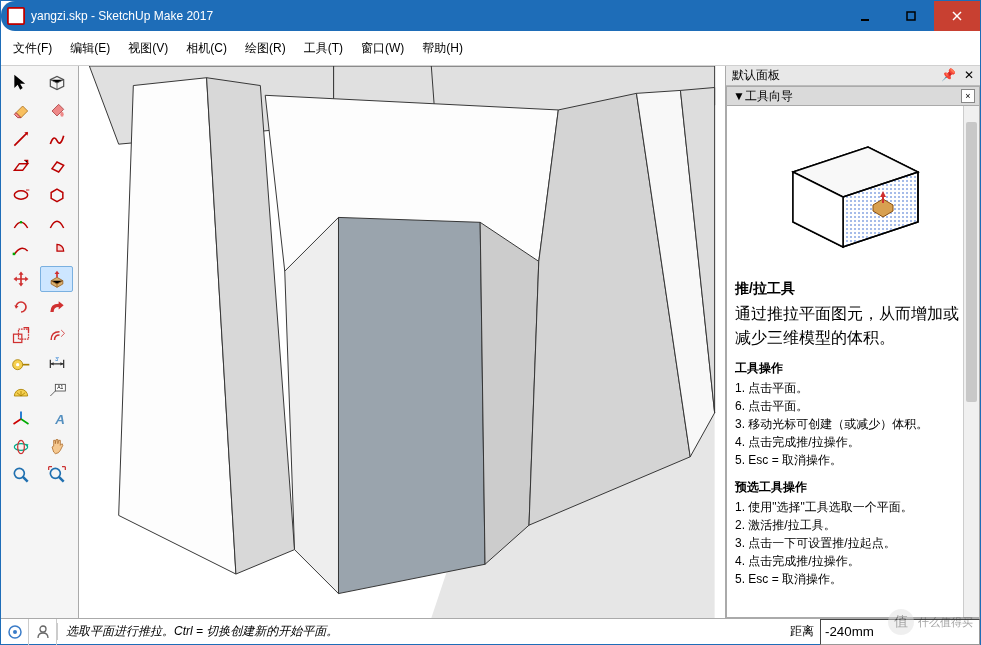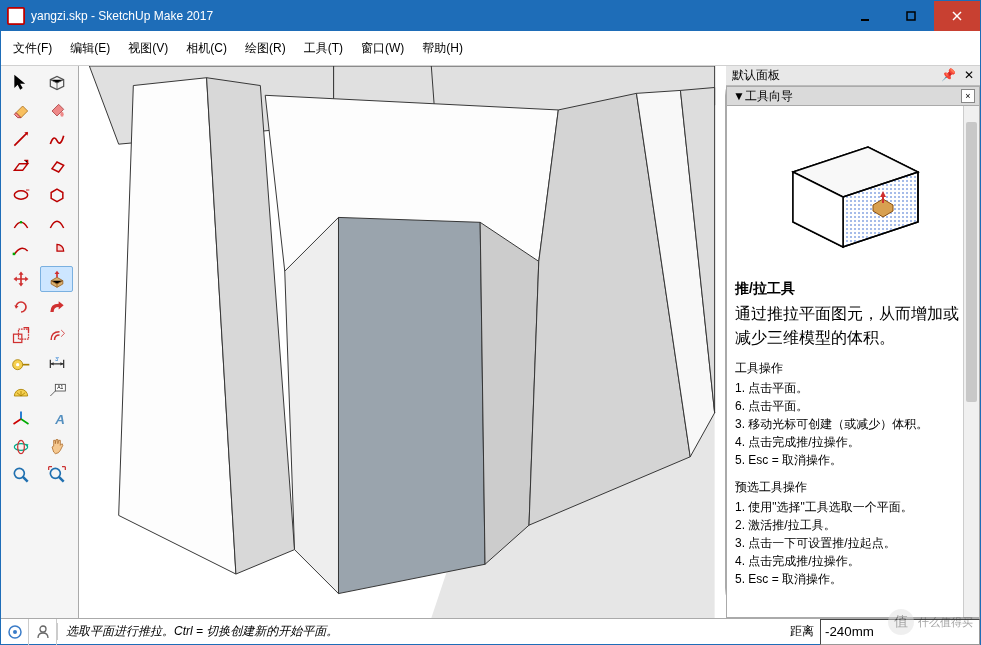--- a/index.html
+++ b/index.html
@@ -1,52 +1,52 @@
 <!DOCTYPE html>
 <html><head>
 <meta charset="utf-8">
 <style>
 * { margin: 0; padding: 0; box-sizing: border-box; font-family: "Microsoft YaHei", SimSun, Arial, sans-serif; }
 body { width: 981px; height: 645px; overflow: hidden; background: #fff; }
 
 .window { width: 981px; height: 645px; border: 1px solid #1e6db8; display: flex; flex-direction: column; }
 
-.titlebar { height: 30px; background: #1e6db8; color: #fff; display: flex; align-items: center; font-size: 12px; }
+.titlebar { height: 30px; background: #1e6db8; color: #fff; display: flex; align-items: center; font-size: 12px; border-radius: 14px; }
 .titlebar .icon { width: 18px; height: 18px; margin: 0 6px; background: #b00; border-radius: 2px; display: flex; align-items: center; justify-content: center; }
 .titlebar .title { flex: 1; }
 .winbtn { width: 46px; height: 30px; display: flex; align-items: center; justify-content: center; }
 .winbtn.close { background: #c84031; }
 .winbtn svg { width: 12px; height: 12px; }
 
 .menubar { height: 35px; background: #fff; border-bottom: 1px solid #d0d0d0; display: flex; align-items: center; font-size: 12px; padding: 0 4px; gap: 2px; }
 .menuitem { padding: 2px 8px; cursor: default; }
 
 .workarea { flex: 1; display: flex; min-height: 0; }
 
 .toolstrip { width: 78px; background: #f5f5f5; border-right: 1px solid #aaa; display: flex; flex-direction: column; padding: 4px 3px; gap: 2px; }
 .toolrow { display: flex; gap: 3px; }
 .tool { width: 33px; height: 26px; border: 1px solid transparent; border-radius: 2px; display: flex; align-items: center; justify-content: center; cursor: default; }
 .tool.active { background: #cde6ff; border-color: #7ab0e0; }
 .tool svg { width: 22px; height: 20px; }
 
 .viewport { flex: 1; background: #fff; position: relative; overflow: hidden; }
 .viewport svg { width: 100%; height: 100%; display: block; }
 
-.traypanel { width: 255px; background: #f0f0f0; border-left: 1px solid #aaa; display: flex; flex-direction: column; font-size: 12px; border-radius: 30px; }
+.traypanel { width: 255px; background: #f0f0f0; border-left: 1px solid #aaa; display: flex; flex-direction: column; font-size: 12px; }
 .trayhead { height: 20px; background: #e8e8e8; border-bottom: 1px solid #bbb; display: flex; align-items: center; padding: 0 6px; position: relative; }
 .trayhead .pin { position: absolute; right: 24px; top: 2px; }
 .trayhead .x { position: absolute; right: 6px; top: 2px; }
 .panelhead { height: 20px; background: #dadada; border: 1px solid #aaa; display: flex; align-items: center; padding: 0 6px; position: relative; }
 .panelhead .x { position: absolute; right: 4px; top: 2px; width: 14px; height: 14px; background: #fff; border: 1px solid #888; font-size: 9px; text-align: center; line-height: 12px; }
 .panelbody { flex: 1; background: #fff; border: 1px solid #aaa; border-top: none; overflow: auto; padding: 6px 8px; position: relative; }
 .panelimg { width: 100%; height: 160px; display: flex; align-items: center; justify-content: center; }
 .panelimg svg { width: 160px; height: 130px; }
 .instr-title { font-weight: bold; font-size: 14px; margin-top: 8px; margin-bottom: 4px; }
 .instr-desc { font-size: 16px; line-height: 1.5; margin-bottom: 10px; }
-.step-title { font-weight: normal; font-size: 12px; margin-bottom: 2px; }
+.step-title { font-weight: bold; font-size: 12px; margin-bottom: 2px; }
 .step { font-size: 12px; line-height: 1.5; }
 .scrollbar { position: absolute; right: 0; top: 0; bottom: 0; width: 16px; background: #f0f0f0; border-left: 1px solid #ccc; }
 .scrollthumb { position: absolute; left: 2px; right: 2px; top: 16px; height: 280px; background: #c8c8c8; border-radius: 2px; }
 
 .statusbar { height: 26px; background: #fff; border-top: 1px solid #aaa; display: flex; align-items: center; font-size: 12px; }
 .sbicon { width: 28px; height: 26px; display: flex; align-items: center; justify-content: center; border-right: 1px solid #ccc; }
 .sbhint { flex: 1; padding: 0 8px; border-left: 1px solid #ccc; font-style: italic; }
 .sbdist { padding: 0 6px; }
 .sbval { width: 160px; height: 26px; background: #fff; border: 1px inset #999; padding: 0 4px; }
 

